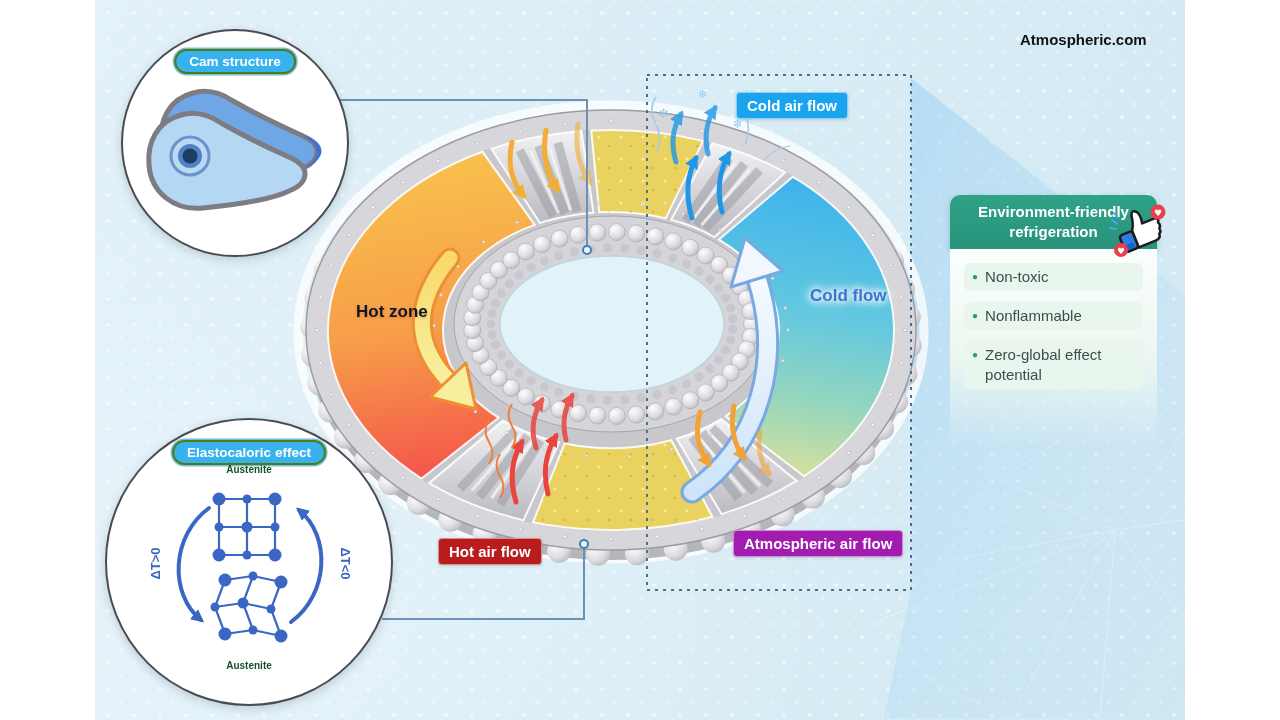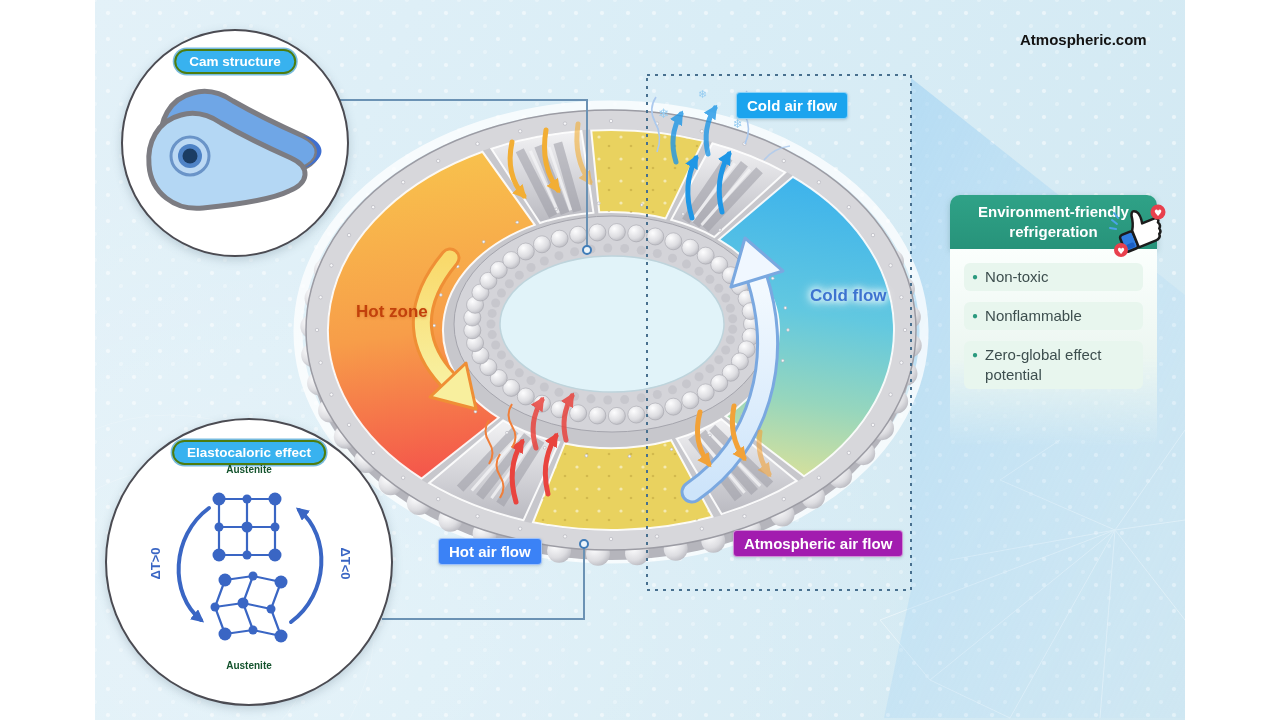--- a/index.html
+++ b/index.html
@@ -31,25 +31,25 @@
         color:#14532d;font-weight:bold;font-size:10px;white-space:nowrap;}
   .delta-label{position:absolute;color:#3a66c4;font-weight:bold;font-size:13px;white-space:nowrap;}
   .delta-left{left:32px;top:136px;transform:rotate(-90deg);}
   .delta-right{left:222px;top:136px;transform:rotate(90deg);}
 
   
   .flow-label{position:absolute;color:#ffffff;font-weight:bold;font-size:15px;line-height:19px;
         padding:3px 10px;border-radius:4px;white-space:nowrap;border:1px solid rgba(255,255,255,.5);
         box-shadow:0 1px 3px rgba(60,90,110,.25);text-align:center;}
   .flow-cold{left:736px;top:92px;background:#1ba4ee;}
-  .flow-hot{left:438px;top:538px;background:#3b82f6;}
+  .flow-hot{left:438px;top:538px;background:#b91c1c;}
   .flow-atm{left:733px;top:530px;background:#a21caf;}
 
   .zone-label{position:absolute;font-size:17px;white-space:nowrap;}
-  .zone-hot{left:356px;top:302px;color:#c2410c;font-weight:bold;text-shadow:0 1px 3px rgba(200,90,20,.45);}
+  .zone-hot{left:356px;top:302px;color:#0f172a;font-weight:bold;text-shadow:0 1px 3px rgba(200,90,20,.45);}
   .zone-cold{left:810px;top:286px;color:#3d73d0;font-weight:bold;
              text-shadow:0 0 6px #ffffff,0 0 10px #ffffff,0 0 14px #ffffff;}
 
   
   .panel{position:absolute;left:950px;top:195px;width:207px;}
   .panel-header{background:linear-gradient(180deg,#2fa287,#27937a);color:#ffffff;text-align:center;
         font-weight:bold;font-size:15px;line-height:20px;padding:7px 14px;
         border-radius:10px 10px 0 0;box-shadow:0 2px 6px rgba(50,110,100,.3);}
   .panel-body{background:linear-gradient(180deg,#fbfffd 0%,#ecf6f1 55%,rgba(236,246,241,0) 100%);
         padding:14px 14px 46px 14px;border-radius:0 0 10px 10px;}

